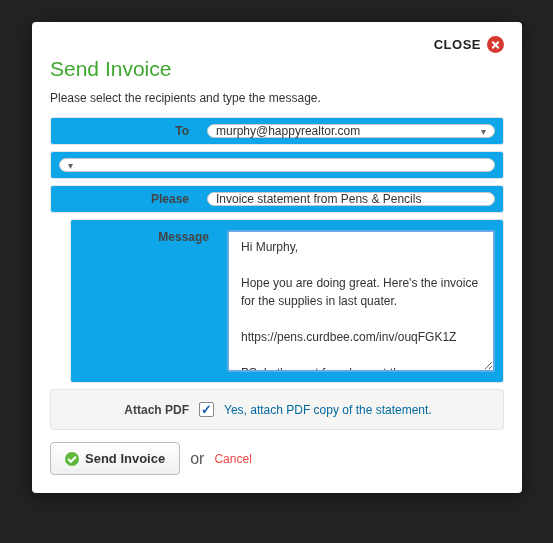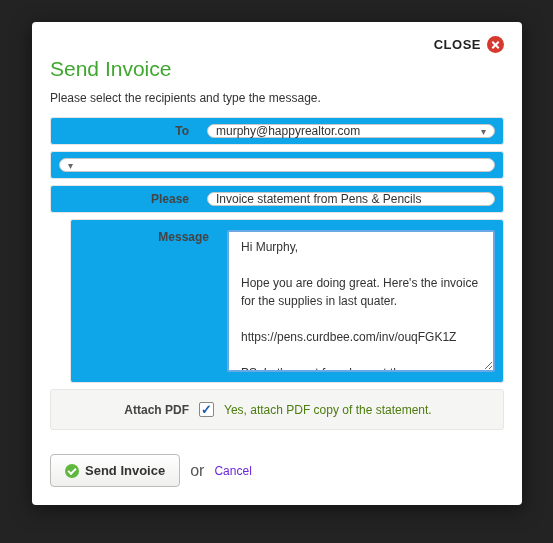--- a/index.html
+++ b/index.html
@@ -122,36 +122,36 @@
     font-family: inherit;
     line-height: 1.5;
   }
   .attach-row {
     display: flex;
     align-items: center;
     background: #f5f5f3;
     border: 1px solid #e6e6e4;
     border-radius: 3px;
     padding: 12px 8px;
-    margin-bottom: 24px;
+    margin-bottom: 12px;
     gap: 10px;
   }
   .checkbox {
     width: 15px; height: 15px;
     border: 1px solid #888;
     border-radius: 2px;
     background: #fff;
     display: inline-flex;
     align-items: center;
     justify-content: center;
     color: #1a5fb4;
     font-size: 13px;
     font-weight: bold;
   }
-  .attach-text { font-size: 12px; color: #4d7c0f; }
+  .attach-text { font-size: 12px; color: #0369a1; }
   .action-row {
     display: flex;
     align-items: center;
     gap: 10px;
   }
   .send-btn {
     border: 1px solid #bcbcb8;
     background: linear-gradient(#ffffff, #efefed);
     border-radius: 4px;
     padding: 8px 14px;
@@ -173,21 +173,21 @@
   .check-icon::after {
     content: "";
     position: absolute;
     left: 3px; top: 4px;
     width: 6px; height: 3px;
     border-left: 2px solid #fff;
     border-bottom: 2px solid #fff;
     transform: rotate(-45deg);
   }
   .or-text { font-size: 16px; color: #555; }
-  .cancel-link { color: #6d28d9; font-size: 12px; text-decoration: none; cursor: pointer; }
+  .cancel-link { color: #ef4444; font-size: 12px; text-decoration: none; cursor: pointer; }
 </style>
 </head>
 <body>
 
 <div class="backdrop"></div>
 
 <div class="modal">
 
   <div class="close-row">
     <span class="close-text">CLOSE</span>

